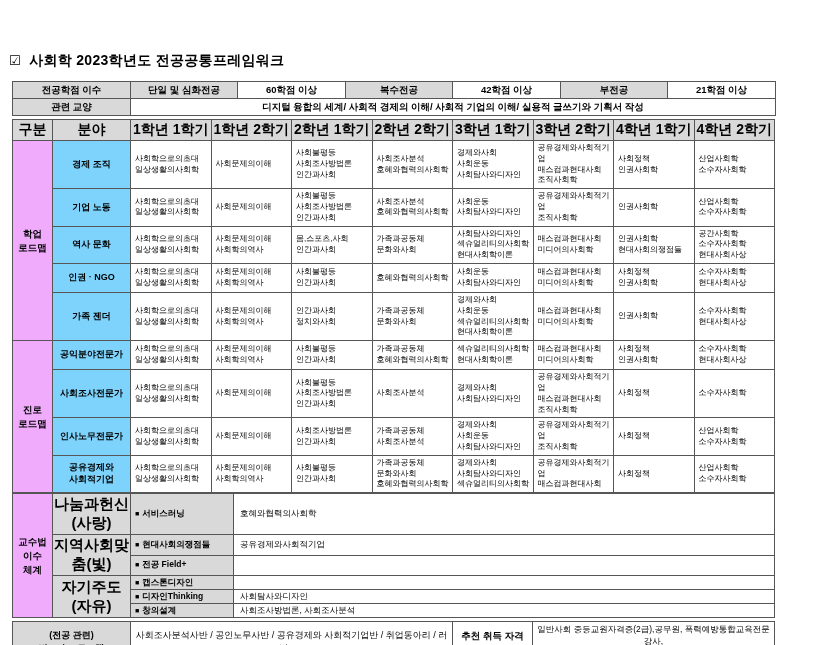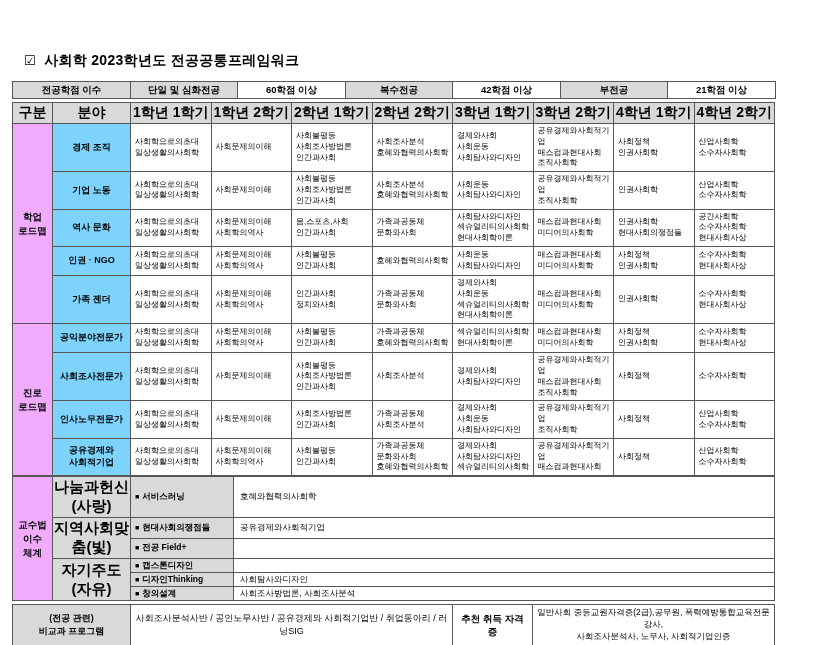--- a/index.html
+++ b/index.html
@@ -1,18 +1,18 @@
 <!DOCTYPE html>
 <html><head>
 <meta charset="utf-8">
 <style>
   html,body { margin:0; padding:0; background:#ffffff; }
   body { width:819px; height:645px; overflow:hidden; color:#000;
          font-family:"Liberation Sans","DejaVu Sans",sans-serif; }
-  .title { margin:52px 0 11px 24px; font-size:14px; font-weight:bold; letter-spacing:0.3px; }
+  .title { margin:52px 0 11px 9px; font-size:14px; font-weight:bold; letter-spacing:0.3px; }
   .title .chk { font-size:13px; margin-right:4px; }
 
   table { border-collapse:collapse; table-layout:fixed; margin-left:12px; width:763px; }
   td,th { border:1px solid #565656; overflow:hidden; vertical-align:middle; }
   .gray { background:#d9d9d9;margin-left:16px; }
   .pre { white-space:pre-line; }
 
   
   .info-table { margin-bottom:3px; }
   .info-table td { font-size:9.5px; font-weight:bold; padding:1px 5px; height:14px; }
@@ -66,20 +66,24 @@
     <tbody>
     <tr>
       <td class="lbl">전공학점 이수</td>
       <td class="cred gray">단일 및 심화전공</td>
       <td class="cred">60학점 이상</td>
       <td class="cred gray">복수전공</td>
       <td class="cred">42학점 이상</td>
       <td class="cred gray">부전공</td>
       <td class="cred">21학점 이상</td>
     </tr>
+    <tr>
+      <td class="lbl">관련 교양</td>
+      <td class="liberal" colspan="6">디지털 융합의 세계/ 사회적 경제의 이해/ 사회적 기업의 이해/ 실용적 글쓰기와 기획서 작성</td>
+    </tr>
   </tbody>
     </table>
 
   <table class="main-table">
     <colgroup>
       <col style="width:40px">
         <col style="width:78px">
       <col>
         <col>
         <col>

